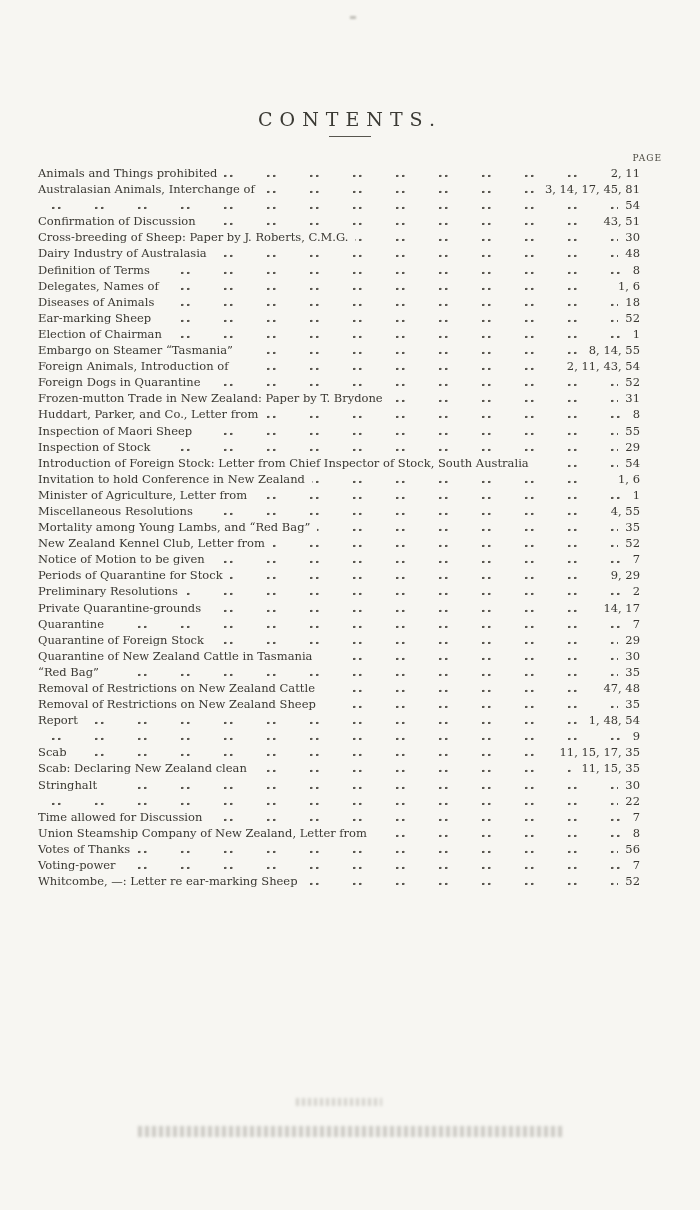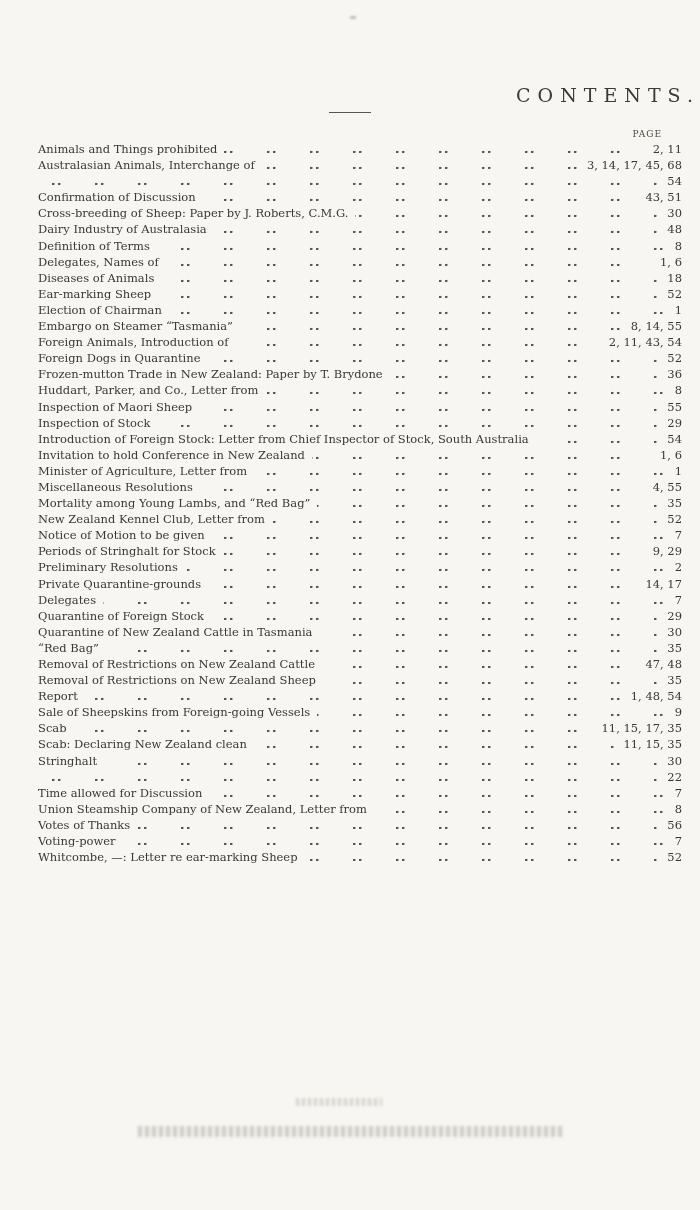--- a/index.html
+++ b/index.html
@@ -29,42 +29,42 @@
     top: 16px;
     left: 350px;
     width: 6px;
     height: 3px;
     background: #8a887f;
     opacity: 0.5;
     filter: blur(1px);
   }
   .title {
     margin: 0;
-    padding-top: 84px;
-    text-align: right;
+    padding-top: 108px;
+    text-align: center;
     font-size: 19px;
     font-weight: 500;
     letter-spacing: 7px;
     color: #3b3a34;
   }
   .title-rule {
     width: 42px;
     height: 0;
     border-top: 1.4px solid #57554e;
     margin: 6px auto 0 auto;
   }
   .page-label {
     margin: 16px 38px 2px 38px;
     text-align: right;
     font-size: 9px;
     letter-spacing: 1px;
     color: #4a483f;
   }
   .toc {
-    margin: 2px 18px 0 38px;
+    margin: 2px 60px 0 38px;
   }
   .row {
     display: flex;
     align-items: baseline;
     font-size: 11.5px;
     line-height: 16.1px;
     height: 16.1px;
     
     background-image:
       radial-gradient(circle at 1.3px 11px, var(--dot) 1.05px, rgba(0,0,0,0) 1.5px),
@@ -123,21 +123,21 @@
   <div class="toc">
   <div class="row">
     <span class="t">Animals and Things prohibited</span>
     <span class="spacer"></span>
     <span class="p">2, 11</span>
   </div>
 
   <div class="row">
     <span class="t">Australasian Animals, Interchange of</span>
     <span class="spacer"></span>
-    <span class="p">3, 14, 17, 45, 68</span>
+    <span class="p">3, 14, 17, 45, 81</span>
   </div>
 
   <div class="row">
     <span class="spacer"></span>
     <span class="p">54</span>
   </div>
 
   <div class="row">
     <span class="t">Confirmation of Discussion</span>
     <span class="spacer"></span>
@@ -200,21 +200,21 @@
 
   <div class="row">
     <span class="t">Foreign Dogs in Quarantine</span>
     <span class="spacer"></span>
     <span class="p">52</span>
   </div>
 
   <div class="row">
     <span class="t">Frozen-mutton Trade in New Zealand: Paper by T. Brydone</span>
     <span class="spacer"></span>
-    <span class="p">36</span>
+    <span class="p">31</span>
   </div>
 
   <div class="row">
     <span class="t">Huddart, Parker, and Co., Letter from</span>
     <span class="spacer"></span>
     <span class="p">8</span>
   </div>
 
   <div class="row">
     <span class="t">Inspection of Maori Sheep</span>
@@ -264,39 +264,39 @@
     <span class="p">52</span>
   </div>
 
   <div class="row">
     <span class="t">Notice of Motion to be given</span>
     <span class="spacer"></span>
     <span class="p">7</span>
   </div>
 
   <div class="row">
-    <span class="t">Periods of Stringhalt for Stock</span>
+    <span class="t">Periods of Quarantine for Stock</span>
     <span class="spacer"></span>
     <span class="p">9, 29</span>
   </div>
 
   <div class="row">
     <span class="t">Preliminary Resolutions</span>
     <span class="spacer"></span>
     <span class="p">2</span>
   </div>
 
   <div class="row">
     <span class="t">Private Quarantine-grounds</span>
     <span class="spacer"></span>
     <span class="p">14, 17</span>
   </div>
 
   <div class="row">
-    <span class="t">Delegates</span>
+    <span class="t">Quarantine</span>
     <span class="spacer"></span>
     <span class="p">7</span>
   </div>
 
   <div class="row">
     <span class="t">Quarantine of Foreign Stock</span>
     <span class="spacer"></span>
     <span class="p">29</span>
   </div>
 
@@ -324,21 +324,20 @@
     <span class="p">35</span>
   </div>
 
   <div class="row">
     <span class="t">Report</span>
     <span class="spacer"></span>
     <span class="p">1, 48, 54</span>
   </div>
 
   <div class="row">
-    <span class="t">Sale of Sheepskins from Foreign-going Vessels</span>
     <span class="spacer"></span>
     <span class="p">9</span>
   </div>
 
   <div class="row">
     <span class="t">Scab</span>
     <span class="spacer"></span>
     <span class="p">11, 15, 17, 35</span>
   </div>
 

